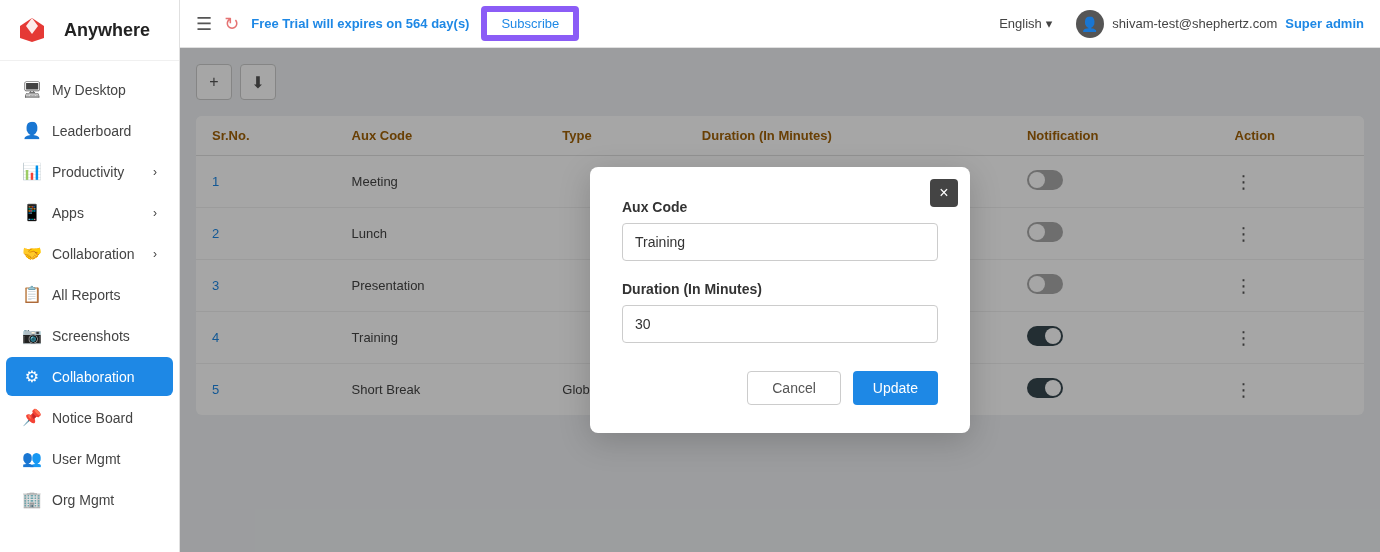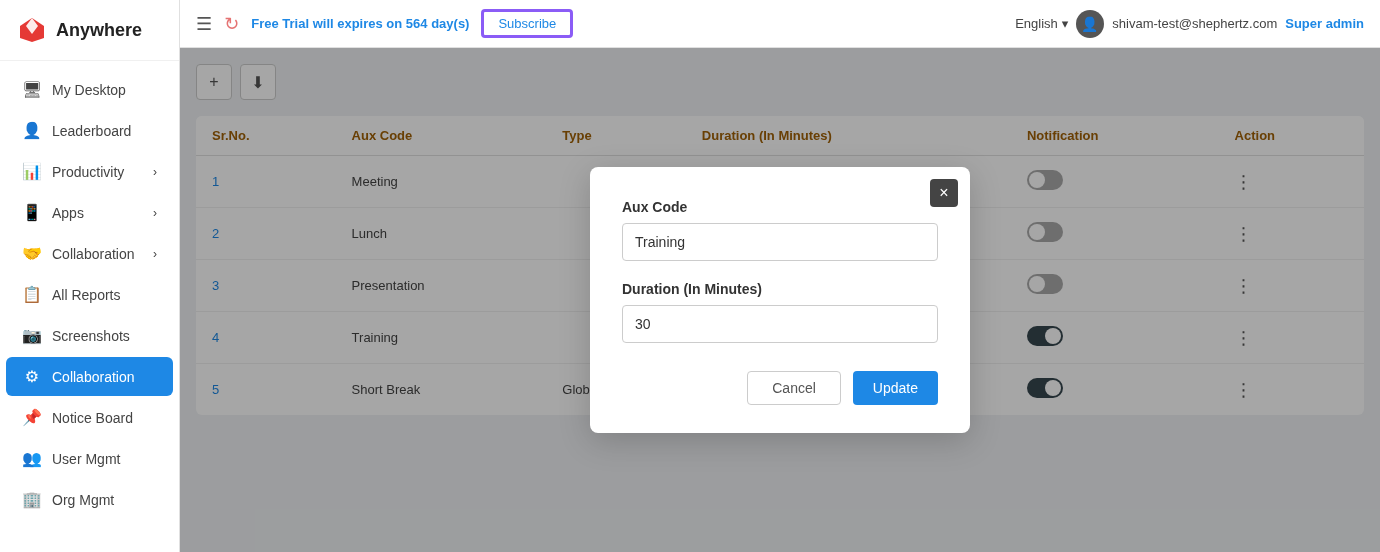--- a/index.html
+++ b/index.html
@@ -13,21 +13,21 @@
       display: flex;
       flex-direction: column;
       height: 552px;
       flex-shrink: 0;
     }
     .sidebar-logo {
       padding: 14px 16px;
       border-bottom: 1px solid #f0f0f0;
       display: flex;
       align-items: center;
-      gap: 8px;
+      gap: 16px;
     }
     .logo-icon {
       width: 32px;
       height: 32px;
     }
     .logo-text {
       font-size: 18px;
       font-weight: 700;
       color: #222;
     }
@@ -71,33 +71,33 @@
       padding: 0 16px;
       gap: 12px;
       border-bottom: 1px solid #e0e0e0;
       flex-shrink: 0;
     }
     .topbar-menu-icon { font-size: 18px; cursor: pointer; color: #555; }
     .topbar-refresh-icon { color: #e57373; font-size: 18px; }
     .free-trial-text { color: #e53935; font-size: 13px; }
     .free-trial-text span { color: #1e88e5; font-weight: 700; }
     .subscribe-btn {
-      border: 3px solid #8b5cf6;
+      border: 6px solid #8b5cf6;
       color: #1e88e5;
       background: #fff;
       padding: 4px 14px;
       border-radius: 4px;
       cursor: pointer;
       font-size: 13px;
     }
     .topbar-right {
       margin-left: auto;
       display: flex;
       align-items: center;
-      gap: 8px;
+      gap: 24px;
     }
     .language-selector {
       display: flex;
       align-items: center;
       gap: 4px;
       font-size: 13px;
       color: #444;
       cursor: pointer;
     }
     .user-info {

